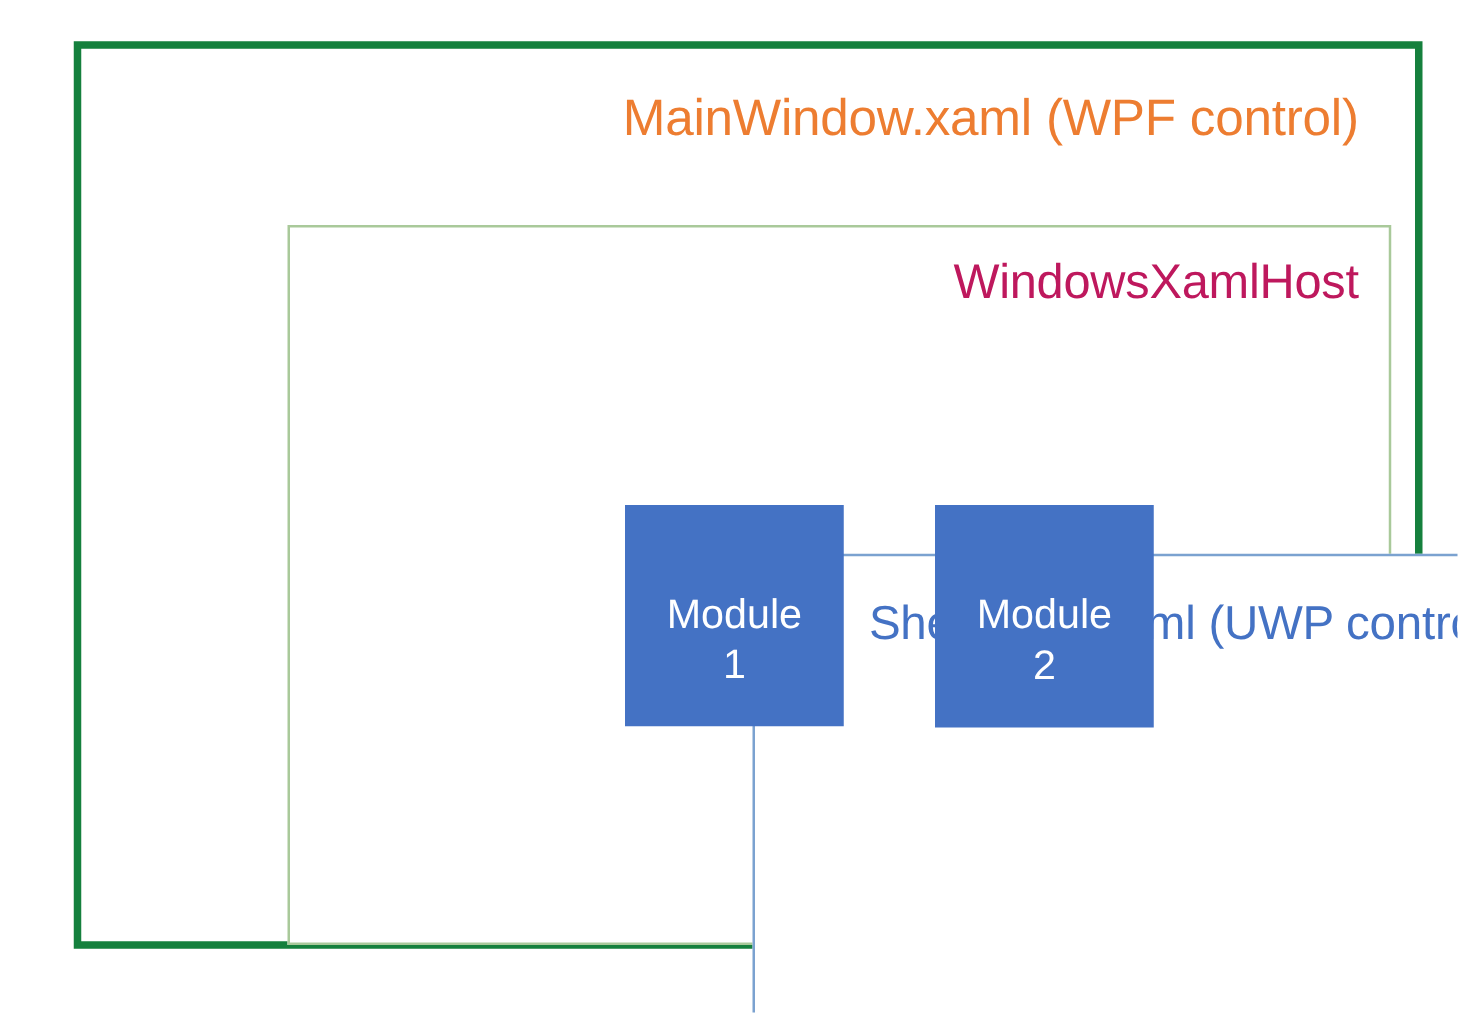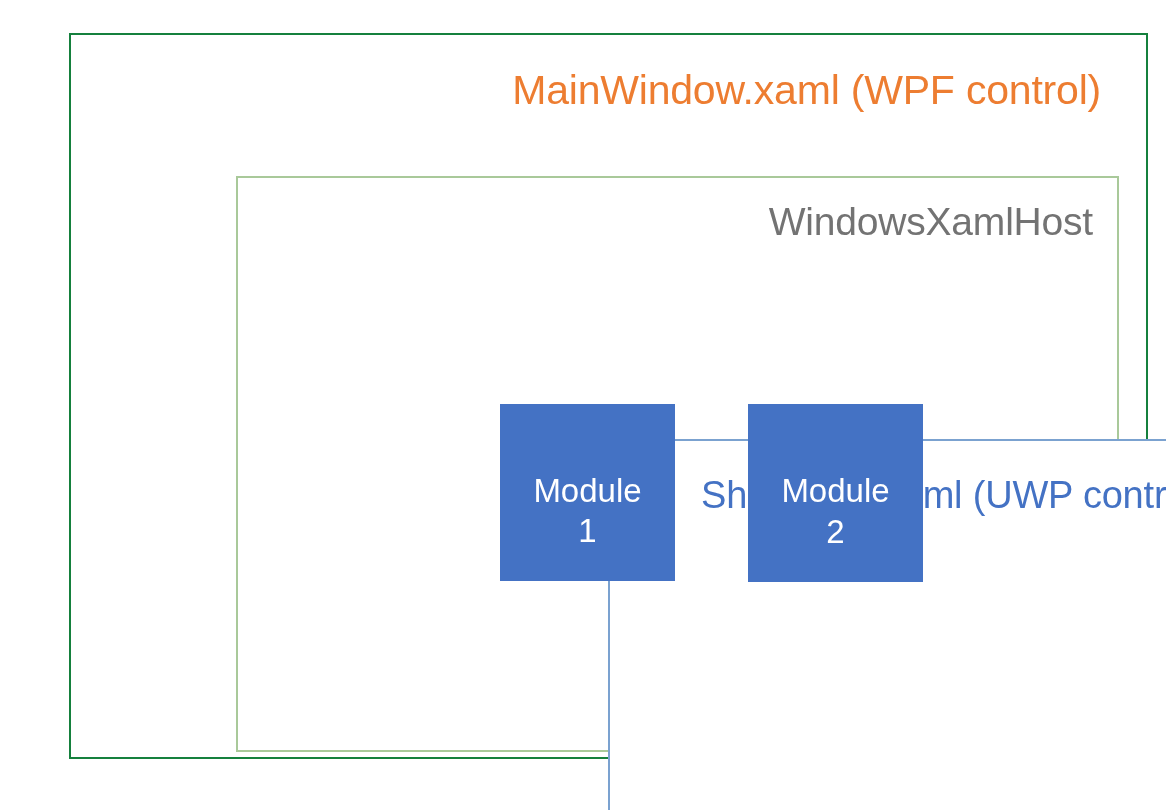--- a/index.html
+++ b/index.html
@@ -20,25 +20,25 @@
     left: 0;
     top: 0;
     width: 1166px;
     height: 810px;
     background: #ffffff;
   }
 
   
   .wpf-box {
     position: absolute;
-    left: 69px;
+    left: 59px;
     top: 33px;
     width: 1079px;
     height: 726px;
-    border: 2px solid #15803d;
+    border: 6px solid #15803d;
     box-sizing: border-box;
     background: #ffffff;
   }
   .wpf-label {
     position: absolute;
     right: 45px;
     top: 32px;
     font-size: 41px;
     line-height: 1.15;
     color: #ED7D31;
@@ -56,21 +56,21 @@
     border: 2px solid #A9C99A;
     box-sizing: border-box;
     background: #ffffff;
   }
   .xamlhost-label {
     position: absolute;
     right: 24px;
     top: 22px;
     font-size: 39px;
     line-height: 1.15;
-    color: #737373;
+    color: #be185d;
     white-space: nowrap;
     letter-spacing: -0.2px;
   }
 
   
   .uwp-box {
     position: absolute;
     left: 370px;
     top: 261px;
     width: 630px;

